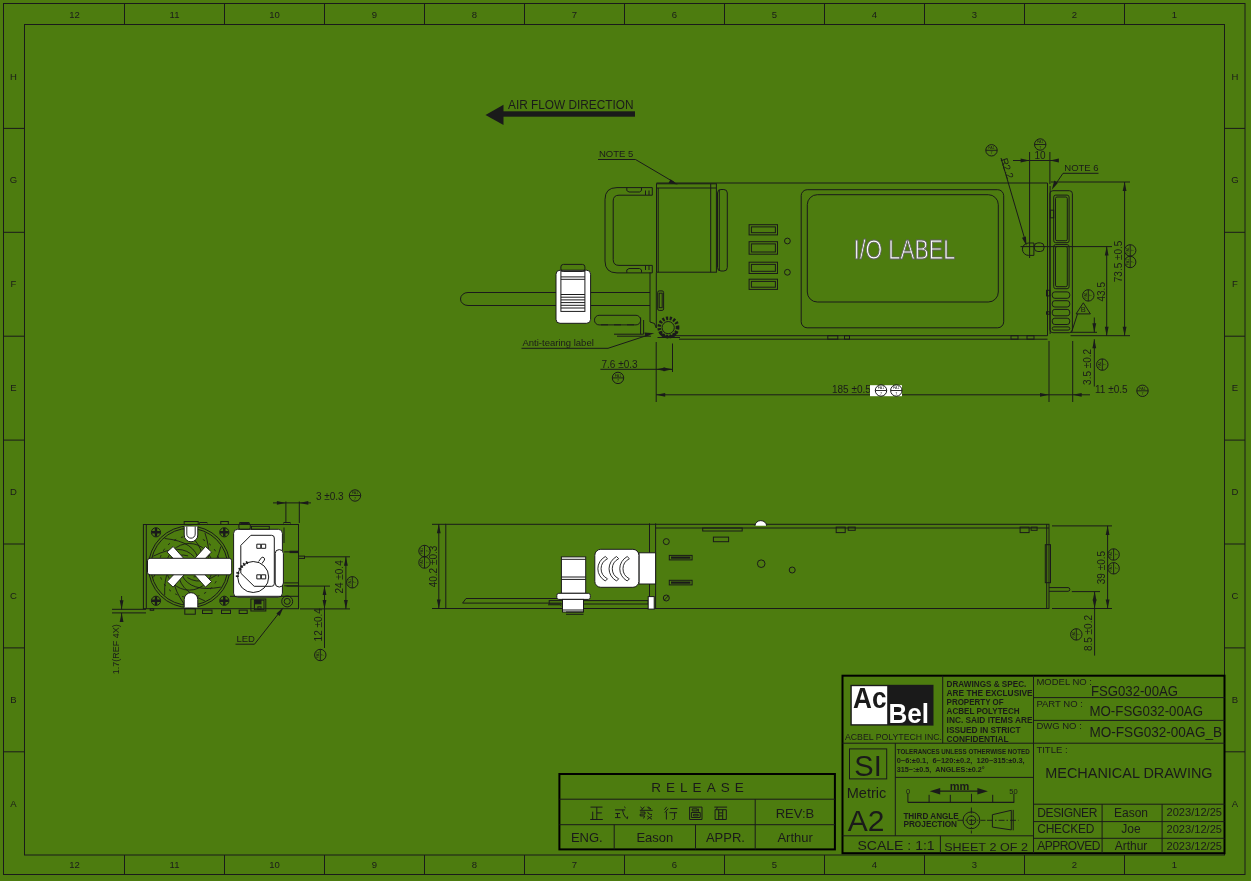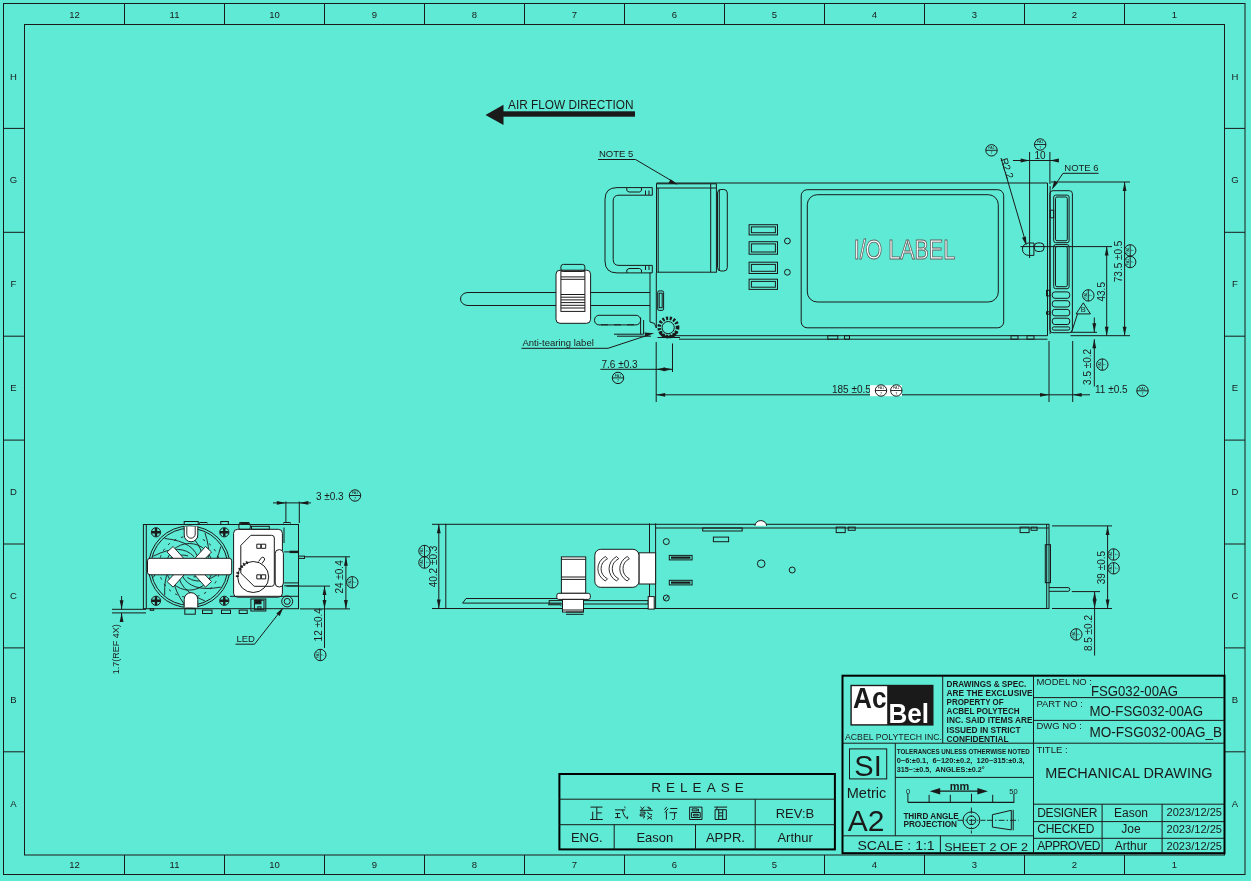--- a/index.html
+++ b/index.html
@@ -1,16 +1,16 @@
 <!DOCTYPE html>
 <html><head>
 <meta charset="utf-8">
 <style>
   html,body{margin:0;padding:0;background:#fff;}
-  #page{position:relative;width:1251px;height:881px;background:#5eead4;overflow:hidden;}
+  #page{position:relative;width:1251px;height:881px;background:#4d7c0f;overflow:hidden;}
   svg{position:absolute;left:0;top:0;}
   text{font-family:"Liberation Sans",sans-serif;fill:#1a1a1a;}
   .ln{stroke:#1a1a1a;fill:none;stroke-width:1;}
   .ln2{stroke:#000;fill:none;stroke-width:2;}
   .thin{stroke:#1a1a1a;fill:none;stroke-width:0.9;}
   .blk{fill:#1a1a1a;stroke:none;}
 </style>
 </head>
 <body>
 <div id="page">

